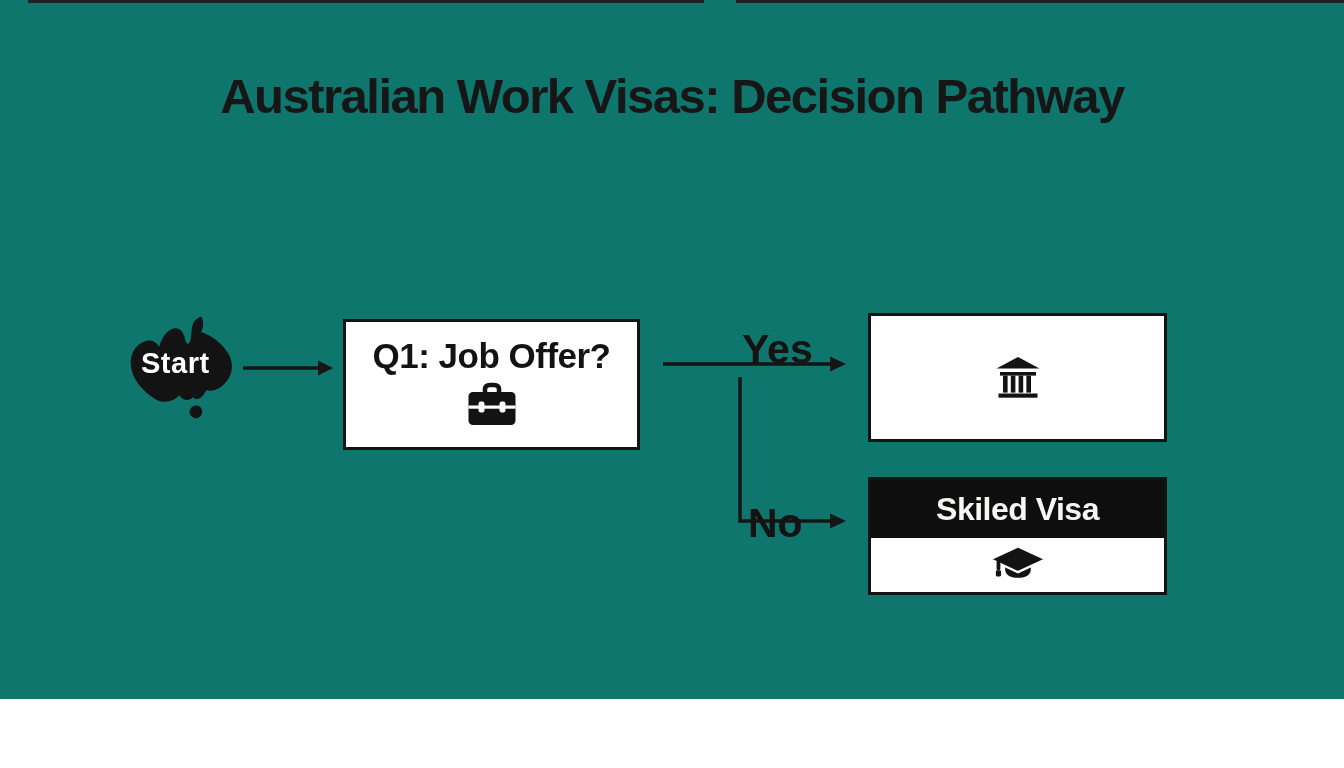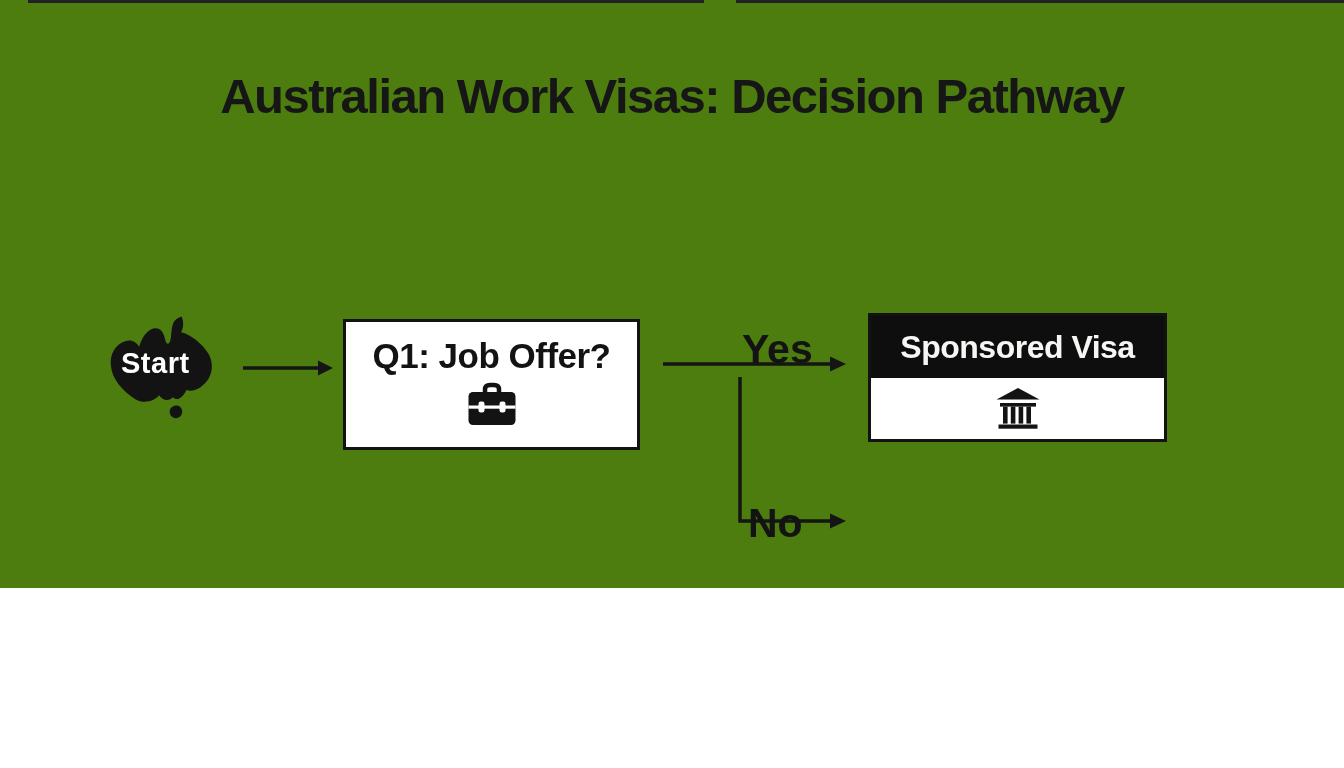--- a/index.html
+++ b/index.html
@@ -5,22 +5,22 @@
   * { margin: 0; padding: 0; box-sizing: border-box; }
   html, body { width: 1344px; height: 768px; }
   body {
     font-family: "Liberation Sans", sans-serif;
     background: #ffffff;
     overflow: hidden;
   }
   .canvas {
     position: relative;
     width: 1344px;
-    height: 588px;
-    background: #4d7c0f;
+    height: 699px;
+    background: #0f766e;
   }
   .top-line {
     position: absolute;
     top: 0;
     height: 3px;
     background: #202124;
   }
   .top-line.seg1 { left: 28px; width: 676px; }
   .top-line.seg2 { left: 736px; width: 608px; }
   .page-title {
@@ -30,21 +30,21 @@
     width: 1344px;
     text-align: center;
     font-size: 49px;
     font-weight: 800;
     letter-spacing: -1.5px;
     color: #161616;
     line-height: 1.1;
   }
   .start-node {
     position: absolute;
-    left: 104px;
+    left: 124px;
     top: 314px;
     width: 126px;
     height: 110px;
   }
   .start-node svg { position: absolute; inset: 0; }
   .start-label {
     position: absolute;
     left: 17px;
     top: 33px;
     font-size: 29px;
@@ -166,32 +166,42 @@
         <rect x="11.5" y="20.5" width="6" height="11" rx="2.2" fill="#ffffff"></rect>
         <rect x="32.5" y="20.5" width="6" height="11" rx="2.2" fill="#ffffff"></rect>
       </svg>
     </div>
   </div>
 
   <div class="branch-label yes">Yes</div>
   <div class="branch-label no">No</div>
 
   <div class="outcome-box sponsored">
-    <div class="outcome-header">
-      <span class="outcome-header-label">Sponsored Visa</span>
-    </div>
     <div class="outcome-body">
       <svg class="icon" viewBox="0 0 46 44" width="46" height="44" xmlns="http://www.w3.org/2000/svg">
         <g fill="#131313">
           <polygon points="23,1 44.5,12.5 1.5,12.5"></polygon>
           <rect x="5" y="16" width="36" height="3.6"></rect>
           <rect x="8" y="19.6" width="4.6" height="17"></rect>
           <rect x="15.8" y="19.6" width="4.6" height="17"></rect>
           <rect x="23.6" y="19.6" width="4.6" height="17"></rect>
           <rect x="31.4" y="19.6" width="4.6" height="17"></rect>
           <rect x="3.5" y="37.5" width="39" height="4.2"></rect>
         </g>
       </svg>
     </div>
   </div>
 
+  <div class="outcome-box skilled">
+    <div class="outcome-header">
+      <span class="outcome-header-label">Skiled Visa</span>
+    </div>
+    <div class="outcome-body">
+      <svg class="icon" viewBox="0 0 62 42" width="62" height="40" xmlns="http://www.w3.org/2000/svg">
+        <path d="M17.5 17 H44.5 V25 Q44.5 34.5 31 34.5 Q17.5 34.5 17.5 25 Z" fill="#131313"></path>
+        <polygon points="31,1.5 60,15 31,28.5 2,15" fill="#131313" stroke="#ffffff" stroke-width="2.4"></polygon>
+        <rect x="8.5" y="16.5" width="4" height="10" rx="1.5" fill="#131313"></rect>
+        <rect x="7.8" y="26.5" width="5.4" height="6.5" rx="1.2" fill="#131313"></rect>
+      </svg>
+    </div>
+  </div>
 
 </div>
 
 </body></html>

